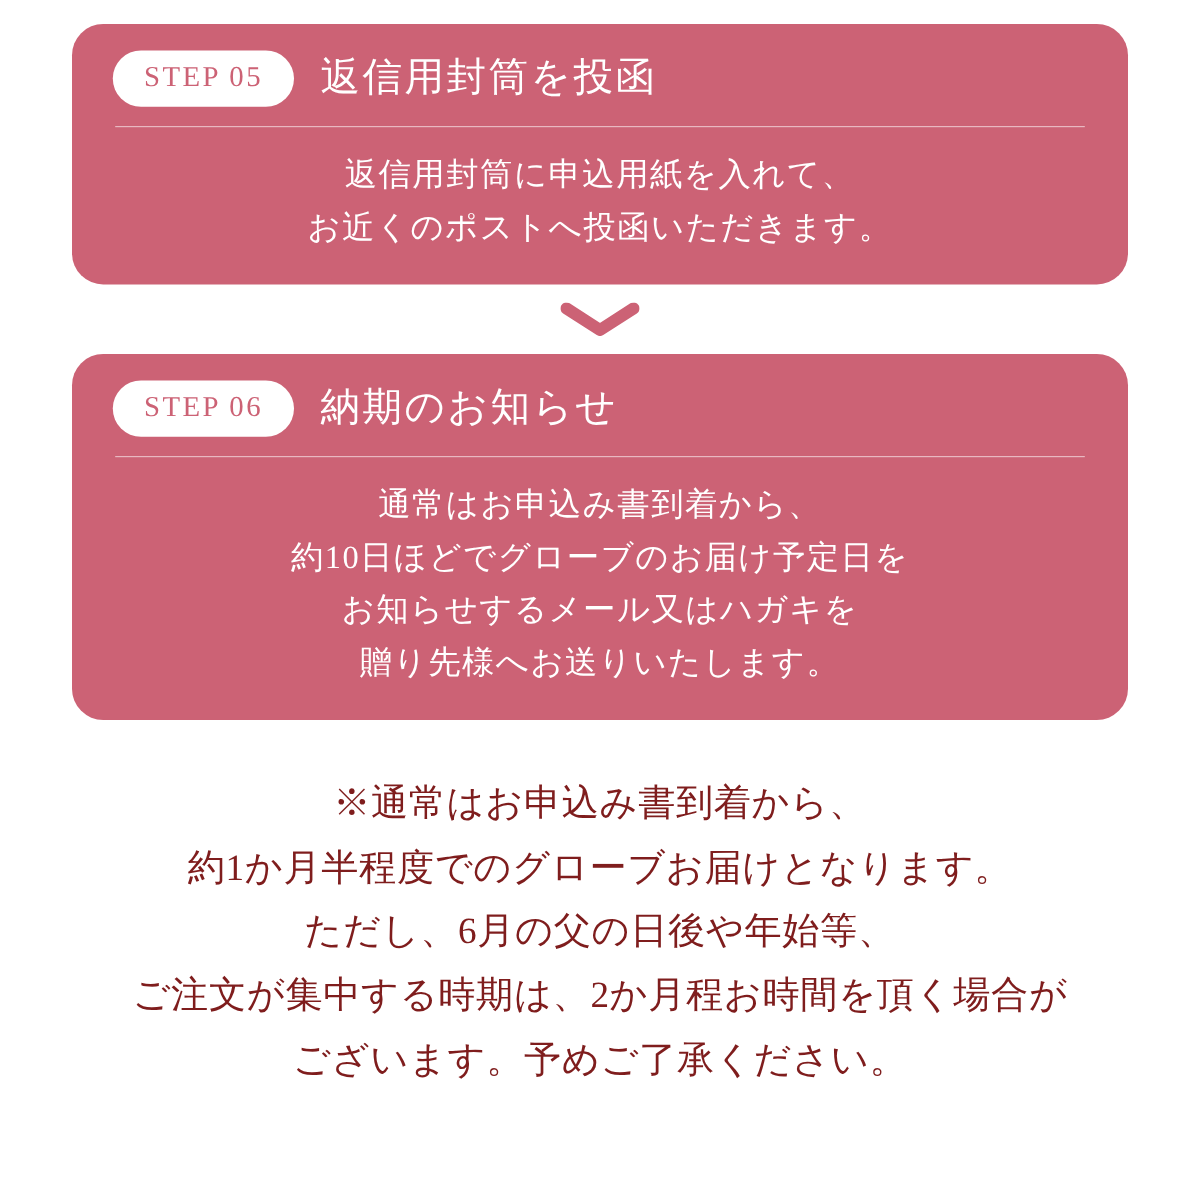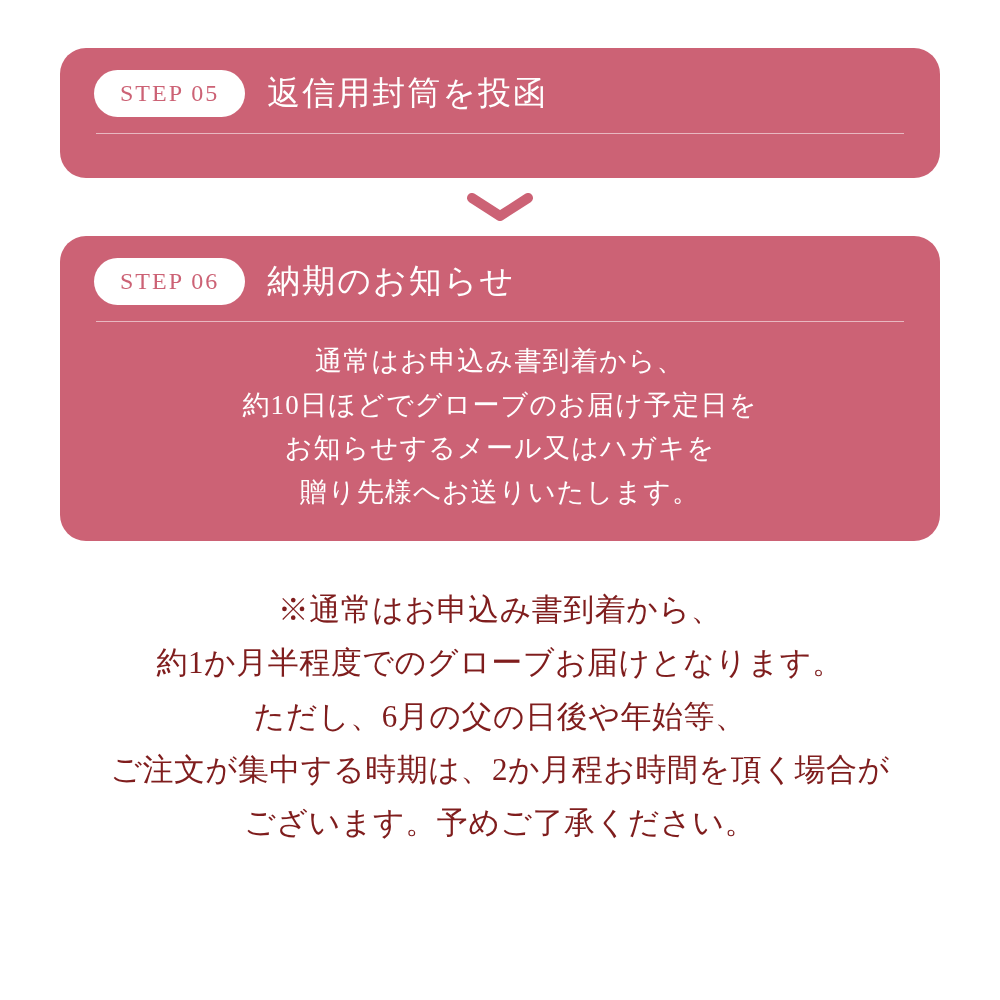--- a/index.html
+++ b/index.html
@@ -11,21 +11,21 @@
     height: 1000px;
     background: #ffffff;
     font-family: "Liberation Serif", "DejaVu Serif", serif;
     overflow: hidden;
   }
   .page {
     position: relative;
     width: 1000px;
     height: 1000px;
     box-sizing: border-box;
-    padding: 48px 60px 0 60px;
+    padding: 20px 60px 0 60px;
   }
 
   
   .step-card {
     background: #cc6275;
     border-radius: 26px;
     color: #ffffff;
     box-sizing: border-box;
     padding: 22px 34px 26px 34px;
   }
@@ -97,20 +97,22 @@
 
 <div class="page">
 
   <section class="step-card">
     <div class="step-head">
       <span class="step-badge">STEP 05</span>
       <span class="step-title">返信用封筒を投函</span>
     </div>
     <div class="step-divider"></div>
     <div class="step-body">
+      <div>返信用封筒に申込用紙を入れて、</div>
+      <div>お近くのポストへ投函いただきます。</div>
     </div>
   </section>
 
   <div class="chevron-wrap">
     <span>
       <svg width="66" height="28" viewBox="0 0 66 28" aria-hidden="true">
         <path d="M5 5 L33 23 L61 5" fill="none" stroke="#cc6275" stroke-width="10" stroke-linecap="round" stroke-linejoin="round"></path>
       </svg>
     </span>
   </div>

